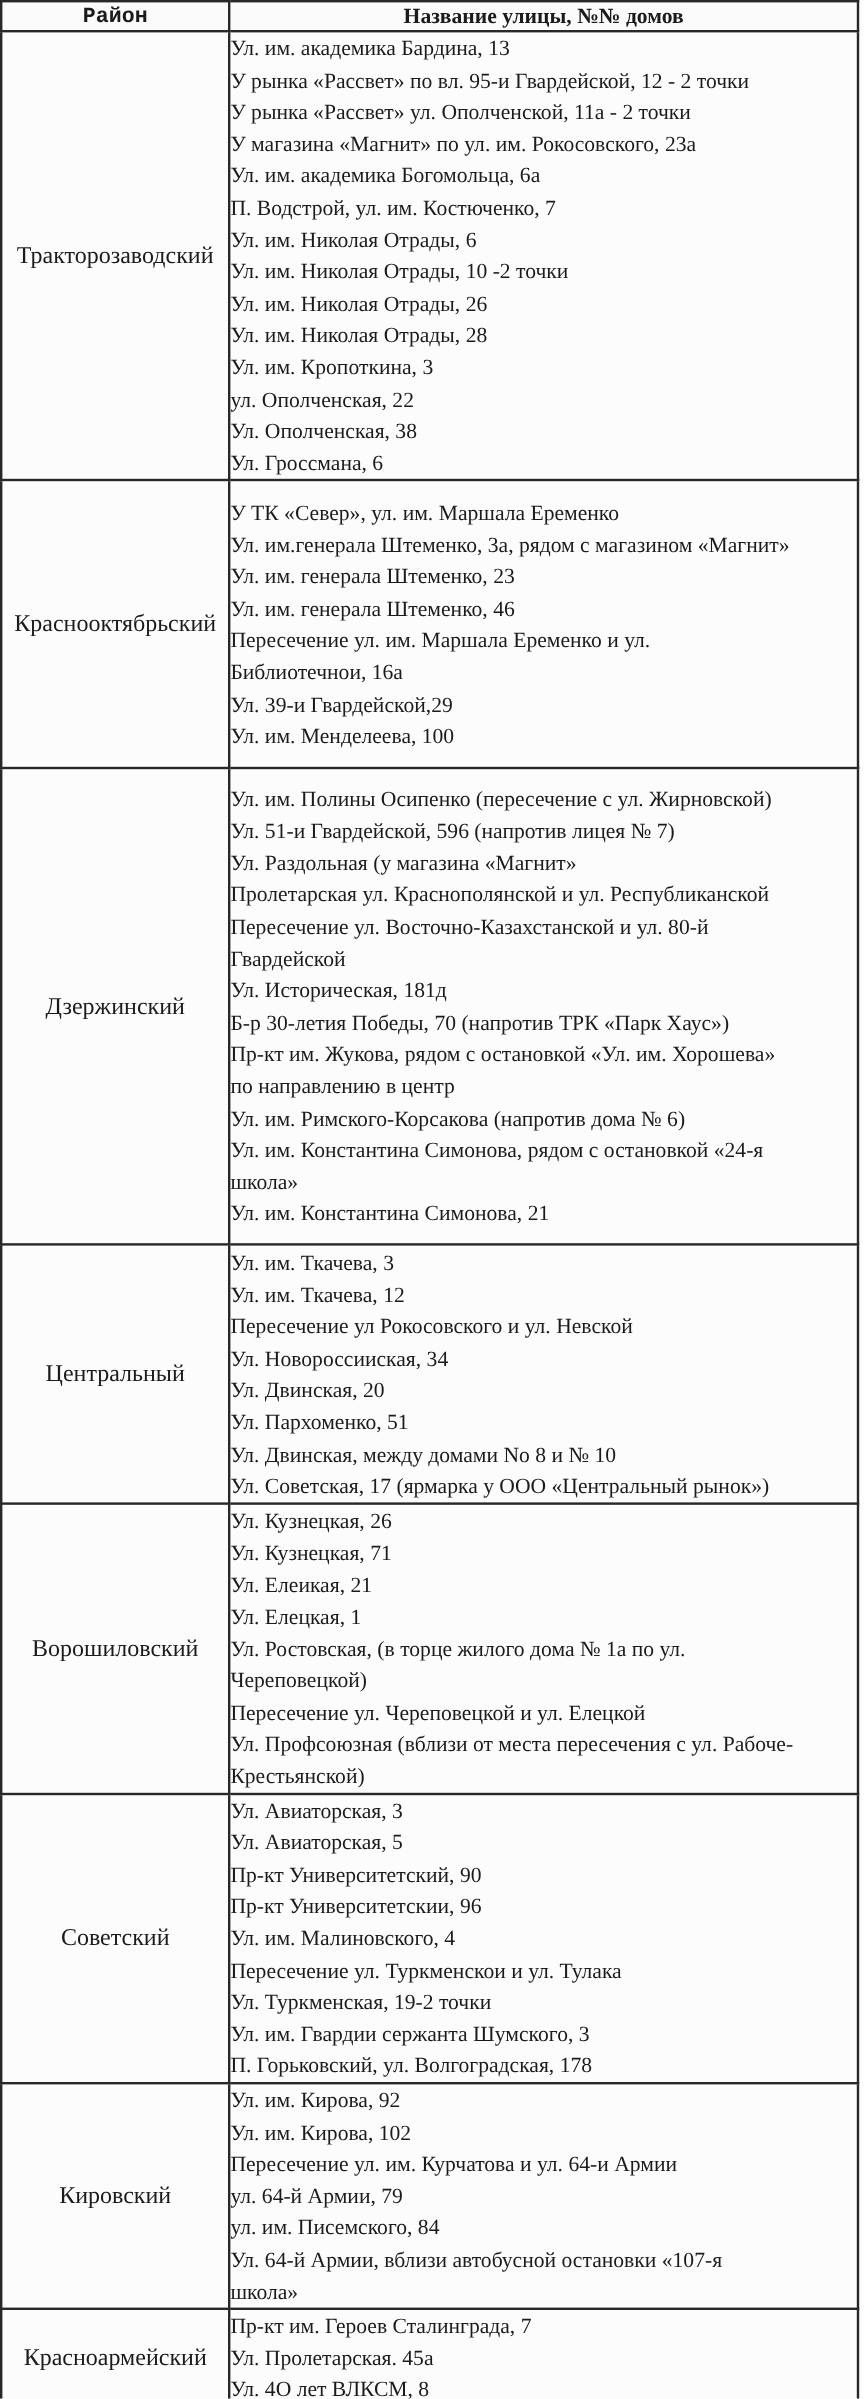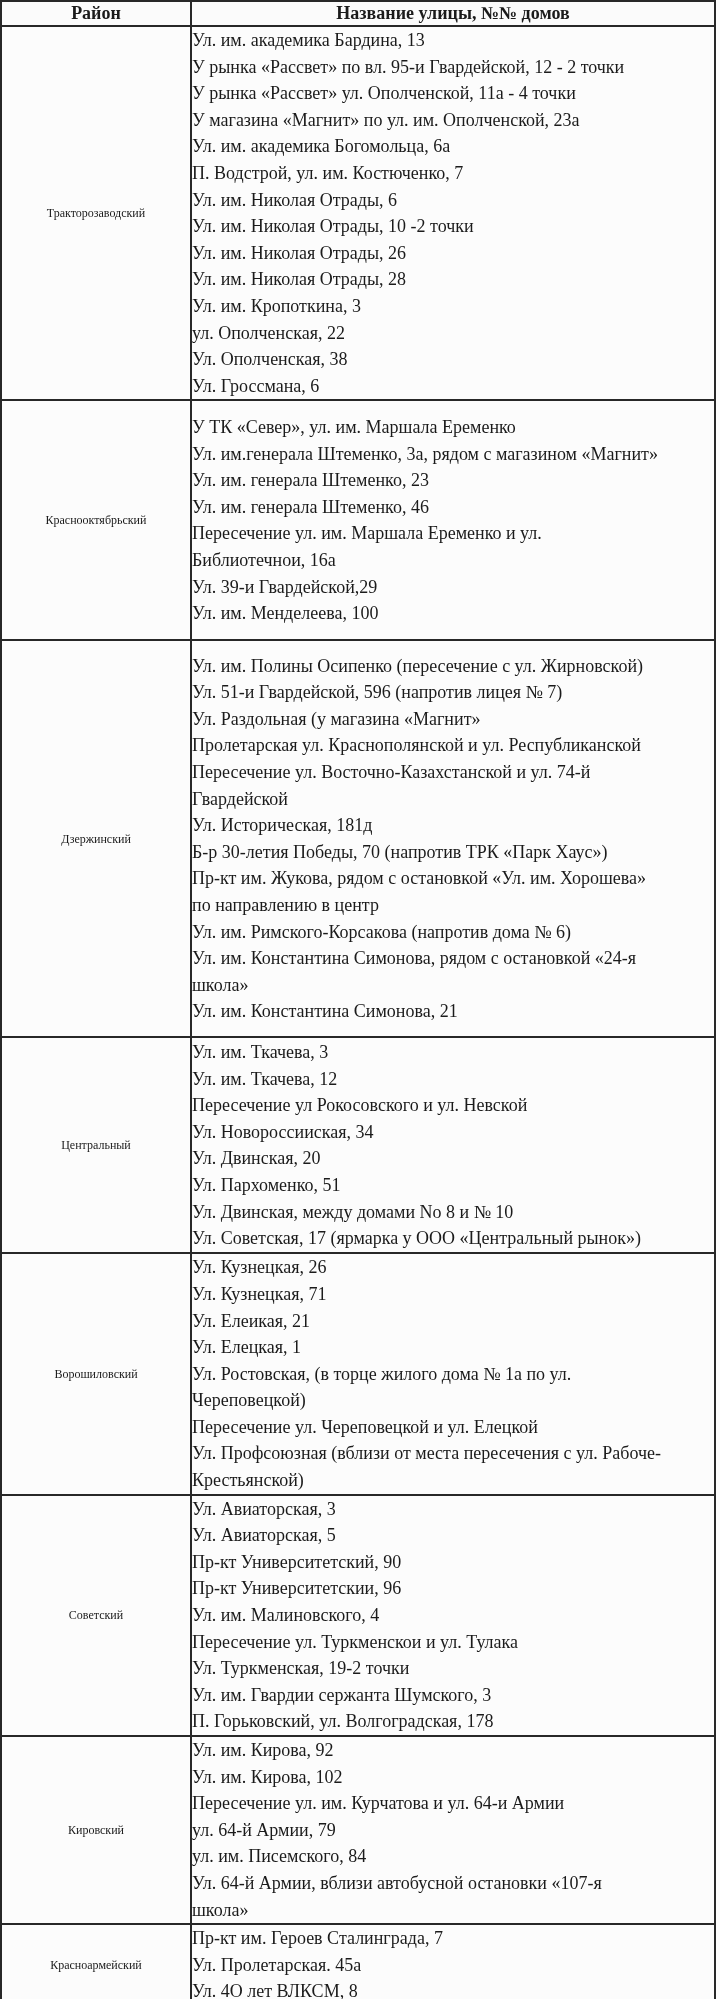--- a/index.html
+++ b/index.html
@@ -29,29 +29,30 @@
   thead th {
     height: 23px;
     font-size: 18px;
     font-weight: bold;
     border-bottom: 3px solid #282828;
     background: #fbfbfb;
   }
   th.district-h {
     width: 188px;
     text-align: center;
+    font-family: Liberation Mono, monospace;
   }
   th.streets-h {
     text-align: center;
     padding-left: 5px;
   }
   td.district-cell {
     text-align: center;
     vertical-align: middle;
-    font-size: 12px;
+    font-size: 20px;
     line-height: 22px;
     padding: 0 4px;
   }
   td.addresses-cell {
     vertical-align: middle;
     padding: 2px 4px 2px 5px;
   }
   .address-line {
     font-size: 18px;
     line-height: 26.6px;
@@ -77,22 +78,22 @@
         <th class="district-h">Район</th>
         <th class="streets-h">Название улицы, №№ домов</th>
       </tr>
     </thead>
     <tbody>
         <tr>
           <td class="district-cell">Тракторозаводский</td>
           <td class="addresses-cell">
             <div class="address-line">Ул. им. академика Бардина, 13</div>
             <div class="address-line">У рынка «Рассвет» по вл. 95-и Гвардейской, 12 - 2 точки</div>
-            <div class="address-line">У рынка «Рассвет» ул. Ополченской, 11а - 4 точки</div>
-            <div class="address-line">У магазина «Магнит» по ул. им. Ополченской, 23а</div>
+            <div class="address-line">У рынка «Рассвет» ул. Ополченской, 11а - 2 точки</div>
+            <div class="address-line">У магазина «Магнит» по ул. им. Рокосовского, 23а</div>
             <div class="address-line">Ул. им. академика Богомольца, 6а</div>
             <div class="address-line">П. Водстрой, ул. им. Костюченко, 7</div>
             <div class="address-line">Ул. им. Николая Отрады, 6</div>
             <div class="address-line">Ул. им. Николая Отрады, 10 -2 точки</div>
             <div class="address-line">Ул. им. Николая Отрады, 26</div>
             <div class="address-line">Ул. им. Николая Отрады, 28</div>
             <div class="address-line">Ул. им. Кропоткина, 3</div>
             <div class="address-line">ул. Ополченская, 22</div>
             <div class="address-line">Ул. Ополченская, 38</div>
             <div class="address-line">Ул. Гроссмана, 6</div>
@@ -111,21 +112,21 @@
             <div class="address-line">Ул. им. Менделеева, 100</div>
           </td>
         </tr>
         <tr>
           <td class="district-cell">Дзержинский</td>
           <td class="addresses-cell">
             <div class="address-line">Ул. им. Полины Осипенко (пересечение с ул. Жирновской)</div>
             <div class="address-line">Ул. 51-и Гвардейской, 596 (напротив лицея № 7)</div>
             <div class="address-line">Ул. Раздольная (у магазина «Магнит»</div>
             <div class="address-line">Пролетарская ул. Краснополянской и ул. Республиканской</div>
-            <div class="address-line">Пересечение ул. Восточно-Казахстанской и ул. 74-й
+            <div class="address-line">Пересечение ул. Восточно-Казахстанской и ул. 80-й
 Гвардейской</div>
             <div class="address-line">Ул. Историческая, 181д</div>
             <div class="address-line">Б-р 30-летия Победы, 70 (напротив ТРК «Парк Хаус»)</div>
             <div class="address-line">Пр-кт им. Жукова, рядом с остановкой «Ул. им. Хорошева»
 по направлению в центр</div>
             <div class="address-line">Ул. им. Римского-Корсакова (напротив дома № 6)</div>
             <div class="address-line">Ул. им. Константина Симонова, рядом с остановкой «24-я
 школа»</div>
             <div class="address-line">Ул. им. Константина Симонова, 21</div>
           </td>

